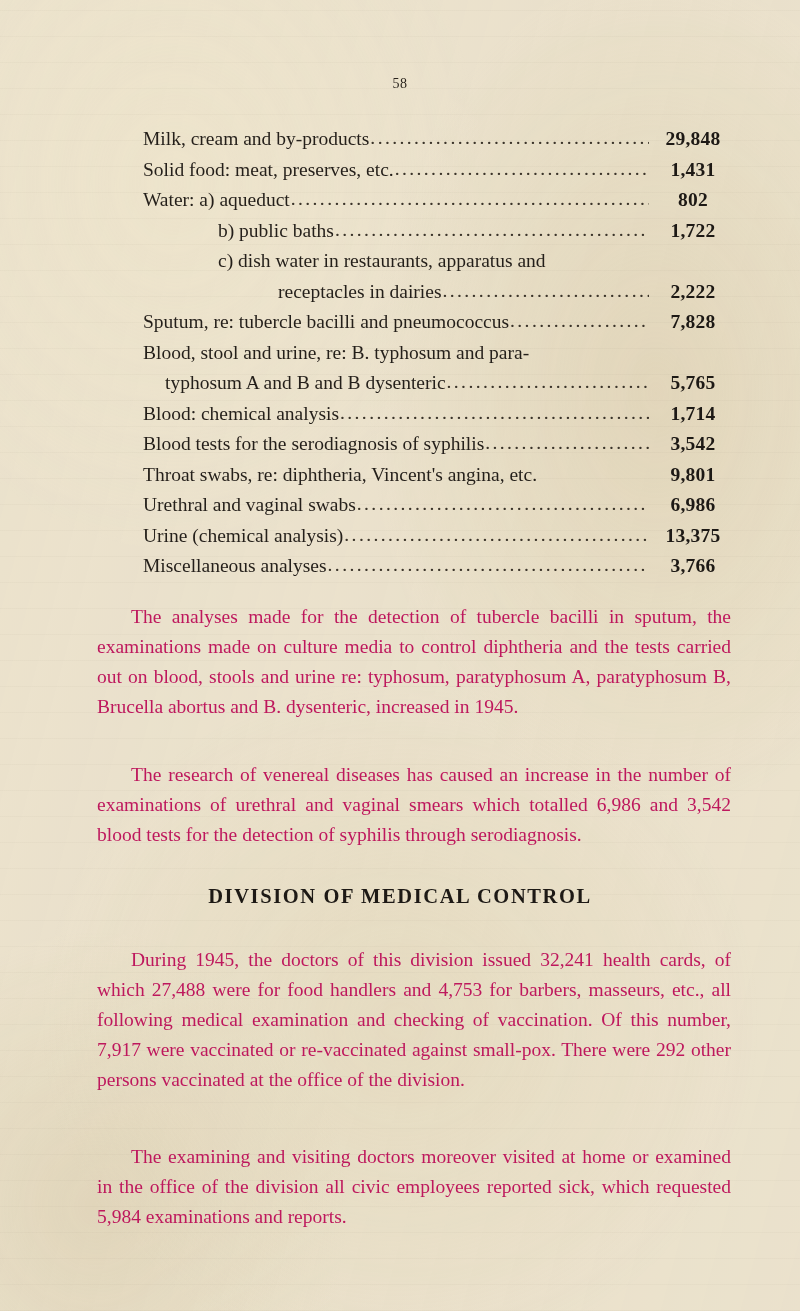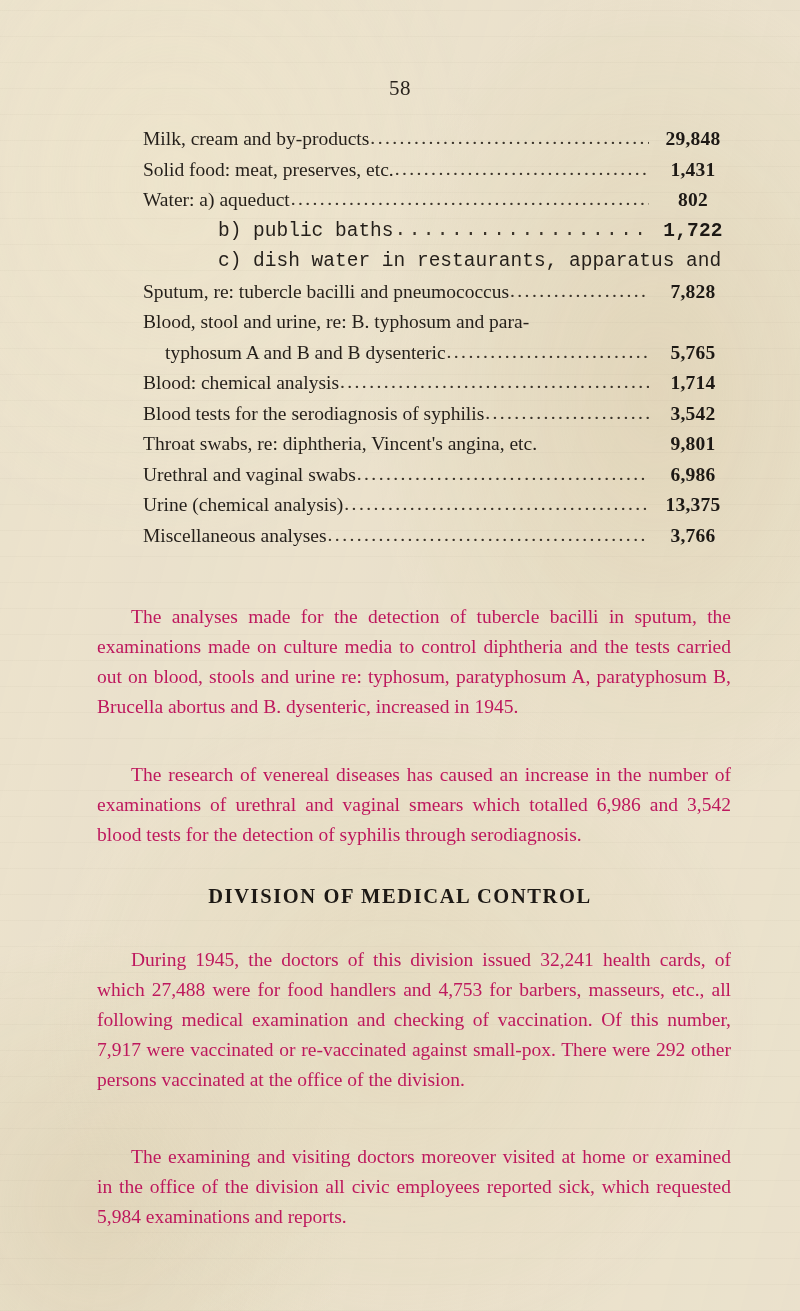--- a/index.html
+++ b/index.html
@@ -46,21 +46,21 @@
     height: 1311px;
     z-index: 2;
   }
 
   .folio {
     position: absolute;
     top: 76px;
     left: 0;
     width: 800px;
     text-align: center;
-    font-size: 21px;
+    font-size: 14px;
     letter-spacing: 0.5px;
     color: #2a241d;
   }
 
   
   .stat-list {
     position: absolute;
     top: 124px;
     left: 143px;
     width: 588px;
@@ -89,21 +89,21 @@
     content: "........................................................................";
   }
   .stat-leader.none { visibility: hidden; }
   .stat-value {
     flex: 0 0 76px;
     text-align: center;
     font-weight: bold;
     color: #1d1915;
     letter-spacing: 0.2px;
   }
-  .indent-sub  { padding-left: 75px; font-family: Liberation Mono, monospace; }
+  .indent-sub  { padding-left: 75px; }
   .indent-deep { padding-left: 135px; }
   .indent-cont { padding-left: 22px; }
 
   
   .body-block {
     position: absolute;
     left: 97px;
     width: 634px;
   }
   .para {
@@ -164,20 +164,25 @@
       <div class="stat-row indent-sub">
         <span class="stat-label">b)  public baths</span>
         <span class="stat-leader"></span>
         <span class="stat-value">1,722</span>
       </div>
       <div class="stat-row indent-sub">
         <span class="stat-label">c)  dish water in restaurants, apparatus and</span>
         <span class="stat-leader none"></span>
         <span class="stat-value"></span>
       </div>
+      <div class="stat-row indent-deep">
+        <span class="stat-label">receptacles in dairies</span>
+        <span class="stat-leader"></span>
+        <span class="stat-value">2,222</span>
+      </div>
       <div class="stat-row">
         <span class="stat-label">Sputum, re: tubercle bacilli and pneumococcus</span>
         <span class="stat-leader"></span>
         <span class="stat-value">7,828</span>
       </div>
       <div class="stat-row">
         <span class="stat-label">Blood, stool and urine, re: B. typhosum and para-</span>
         <span class="stat-leader none"></span>
         <span class="stat-value"></span>
       </div>

